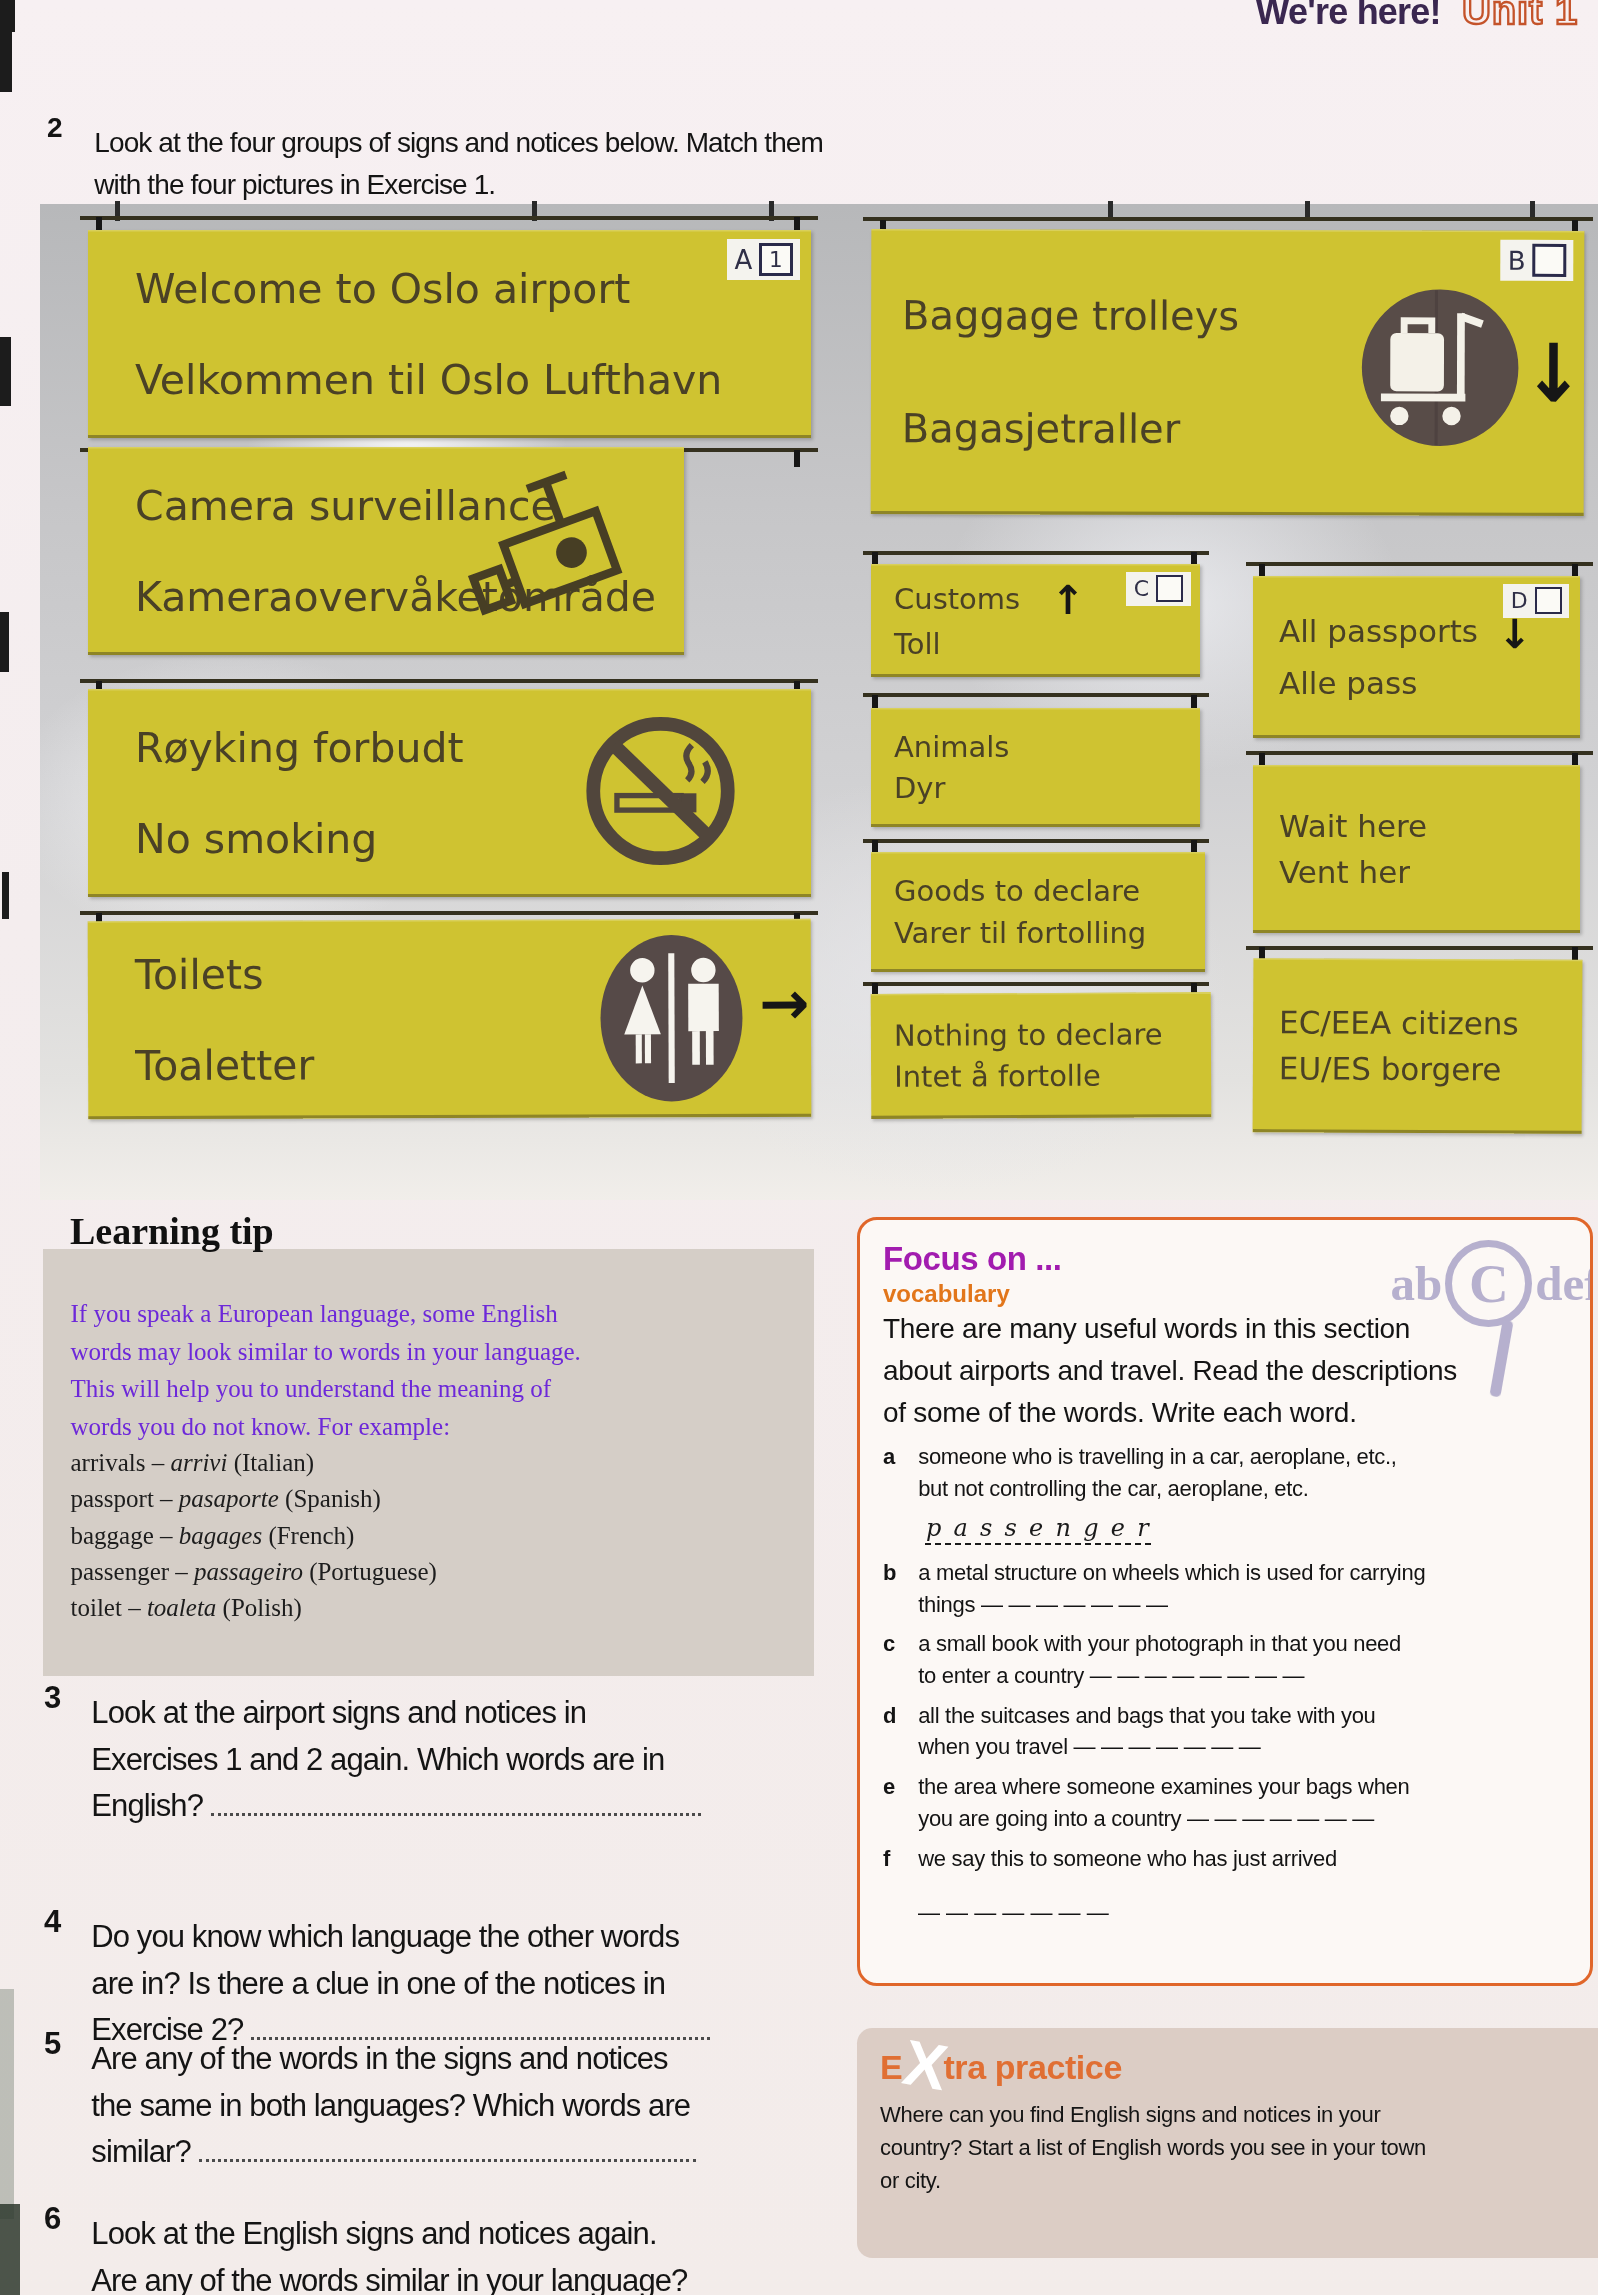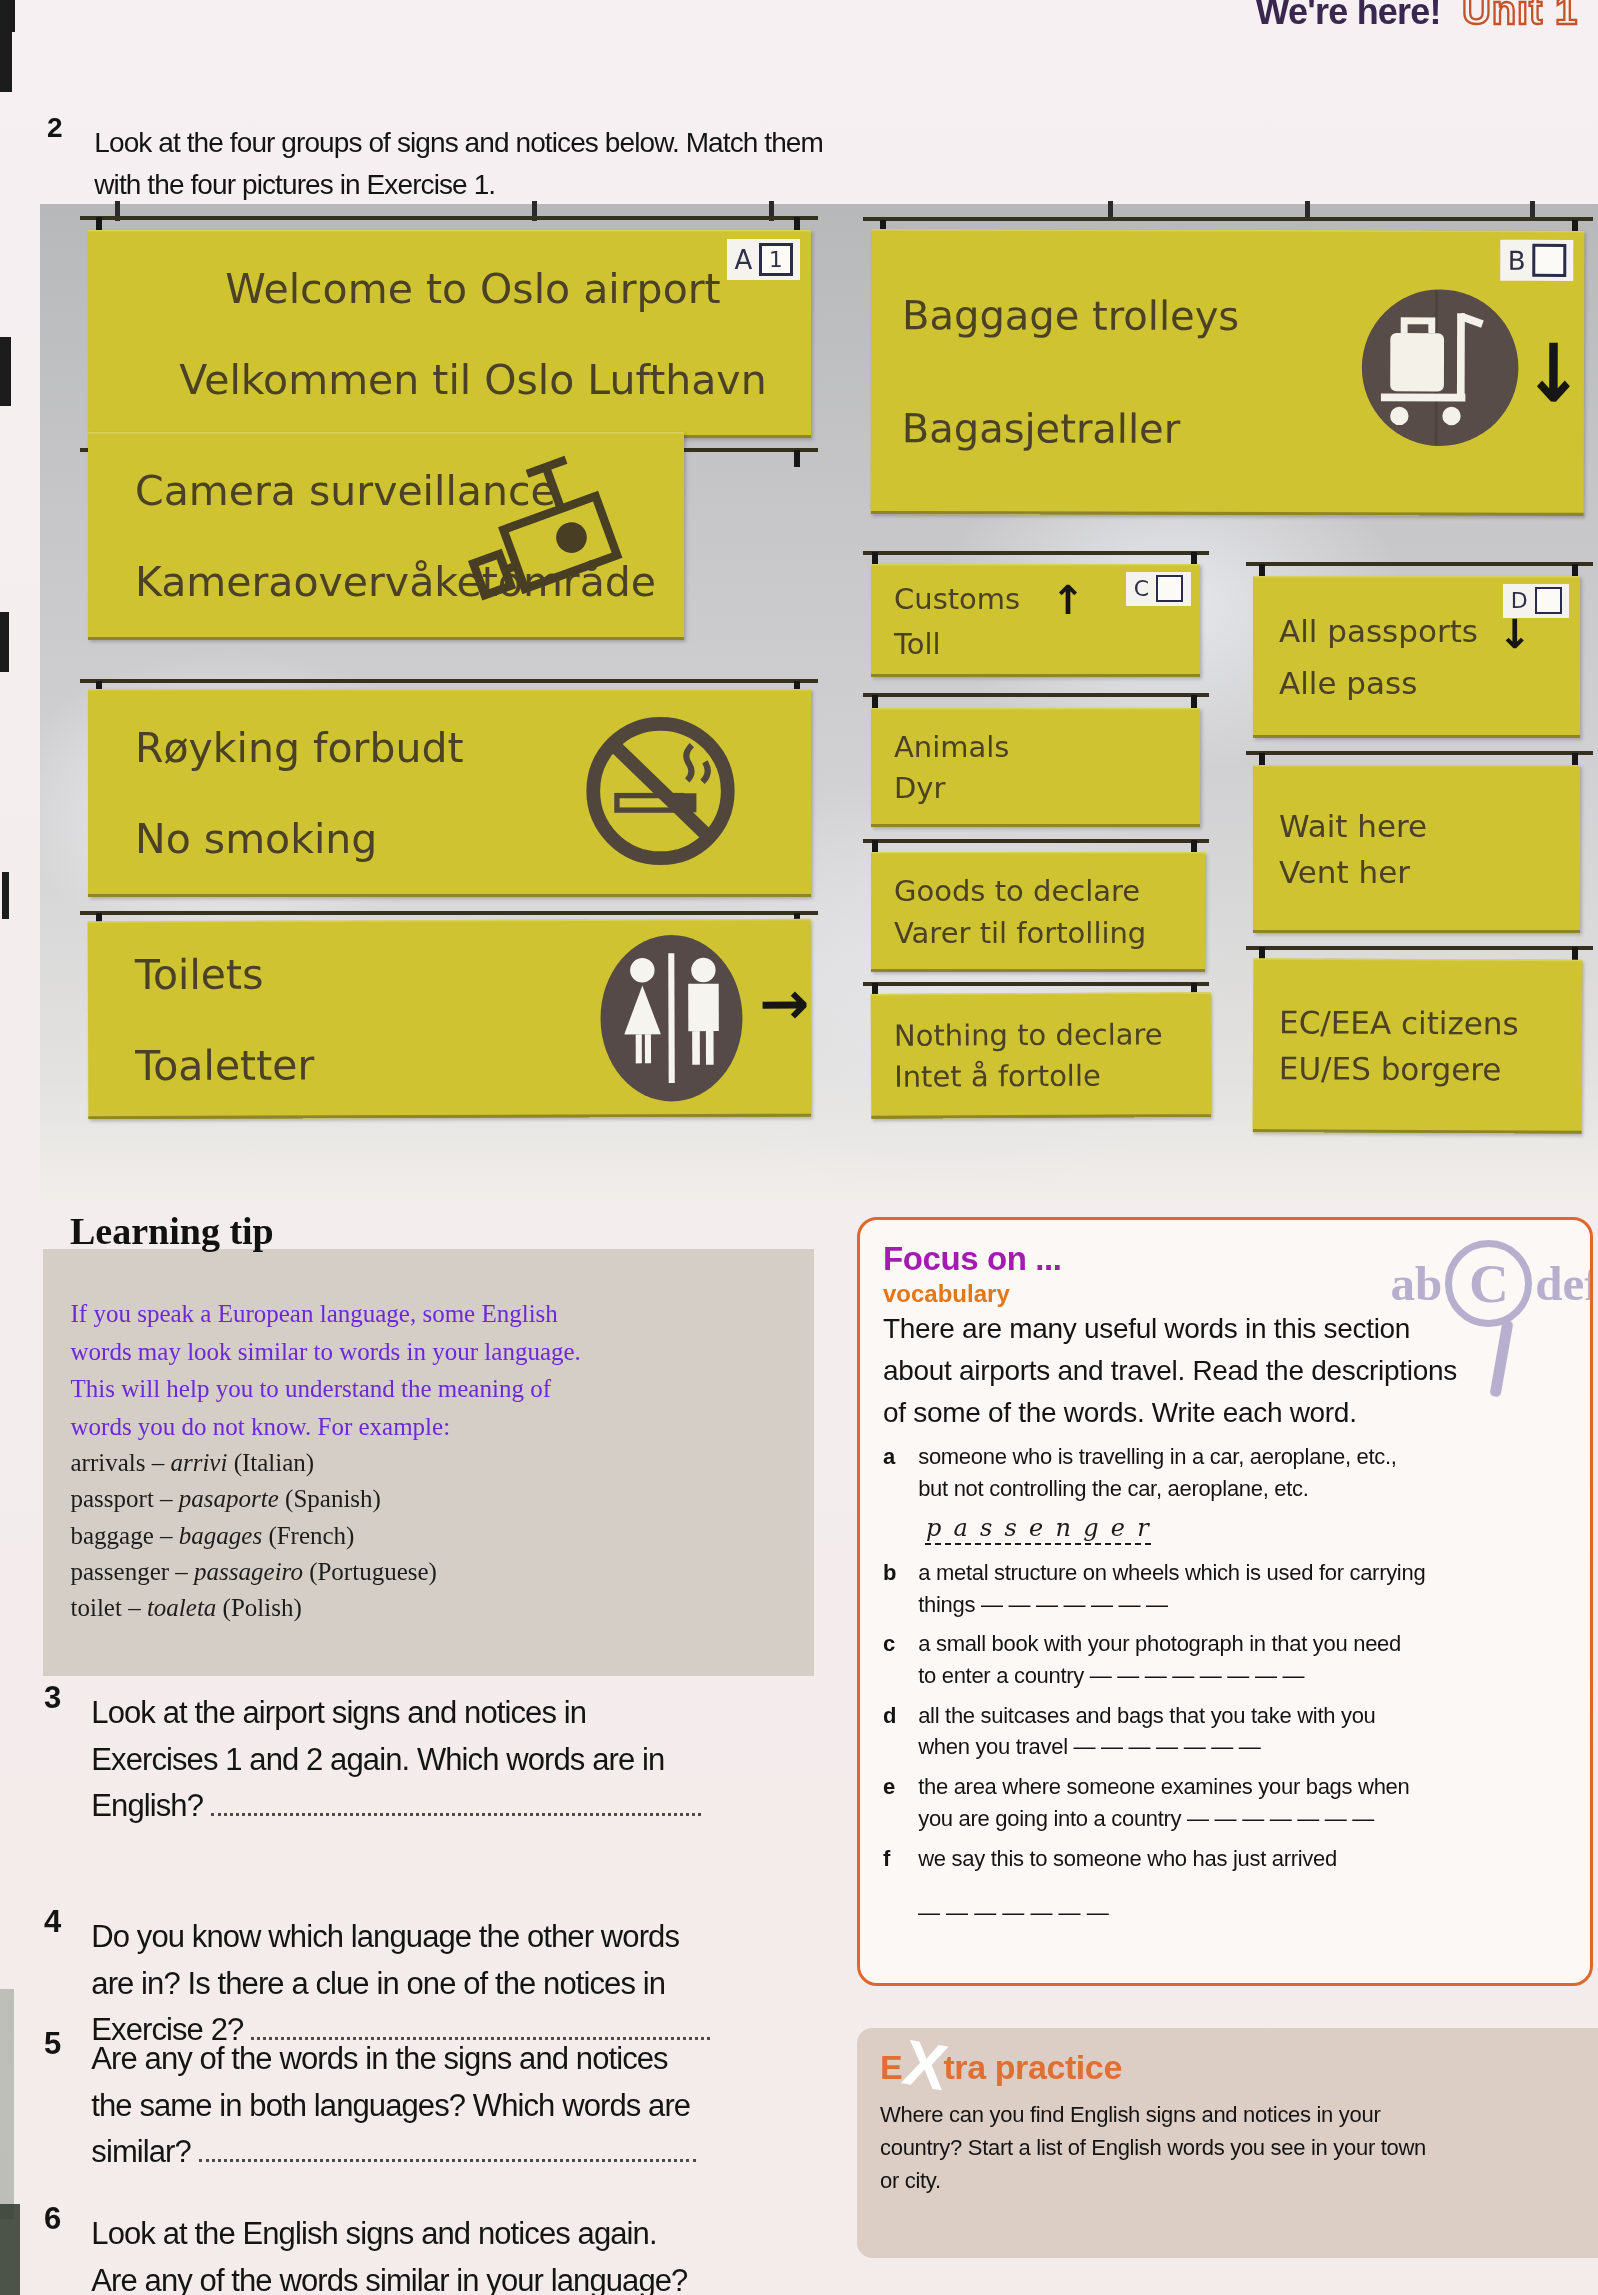--- a/index.html
+++ b/index.html
@@ -153,30 +153,30 @@
   <div class="hook" style="left:1191px;top:840px;"></div>
   <div class="hook" style="left:872px;top:983px;"></div>
   <div class="hook" style="left:1191px;top:983px;"></div>
   <div class="hook" style="left:1259px;top:564px;"></div>
   <div class="hook" style="left:1572px;top:564px;"></div>
   <div class="hook" style="left:1259px;top:753px;"></div>
   <div class="hook" style="left:1572px;top:753px;"></div>
   <div class="hook" style="left:1259px;top:947px;"></div>
   <div class="hook" style="left:1572px;top:947px;"></div>
 
-  <div class="sign sign-lg" style="left:88px;top:230px;width:723px;height:208px;align-items:center;">
+  <div class="sign sign-lg" style="left:88px;top:230px;width:723px;height:208px;">
     <div class="s-line">Welcome to Oslo airport</div>
     <div class="s-line">Velkommen til Oslo Lufthavn</div>
     <div class="tag">
       <span class="tag-letter">A</span>
       <span class="tag-box">1</span>
     </div>
   </div>
 
-  <div class="sign sign-lg" style="left:88px;top:432px;width:596px;height:208px;">
+  <div class="sign sign-lg" style="left:88px;top:447px;width:596px;height:208px;">
     <div class="s-line">Camera surveillance</div>
     <div class="s-line">Kameraovervåketområde</div>
     <svg style="position:absolute;right:42px;top:10.7px;" width="180" height="184" viewBox="0 0 235 240">
       <g fill="none" stroke="#473e24" stroke-width="11" transform="rotate(-20 118 125)">
         <line x1="116" y1="34" x2="170" y2="34"></line>
         <line x1="142" y1="34" x2="142" y2="92"></line>
         <rect x="62" y="92" width="128" height="82"></rect>
         <circle cx="142" cy="132" r="20" fill="#473e24" stroke="none"></circle>
         <rect x="10" y="120" width="36" height="44"></rect>
         <line x1="46" y1="142" x2="62" y2="142"></line>

